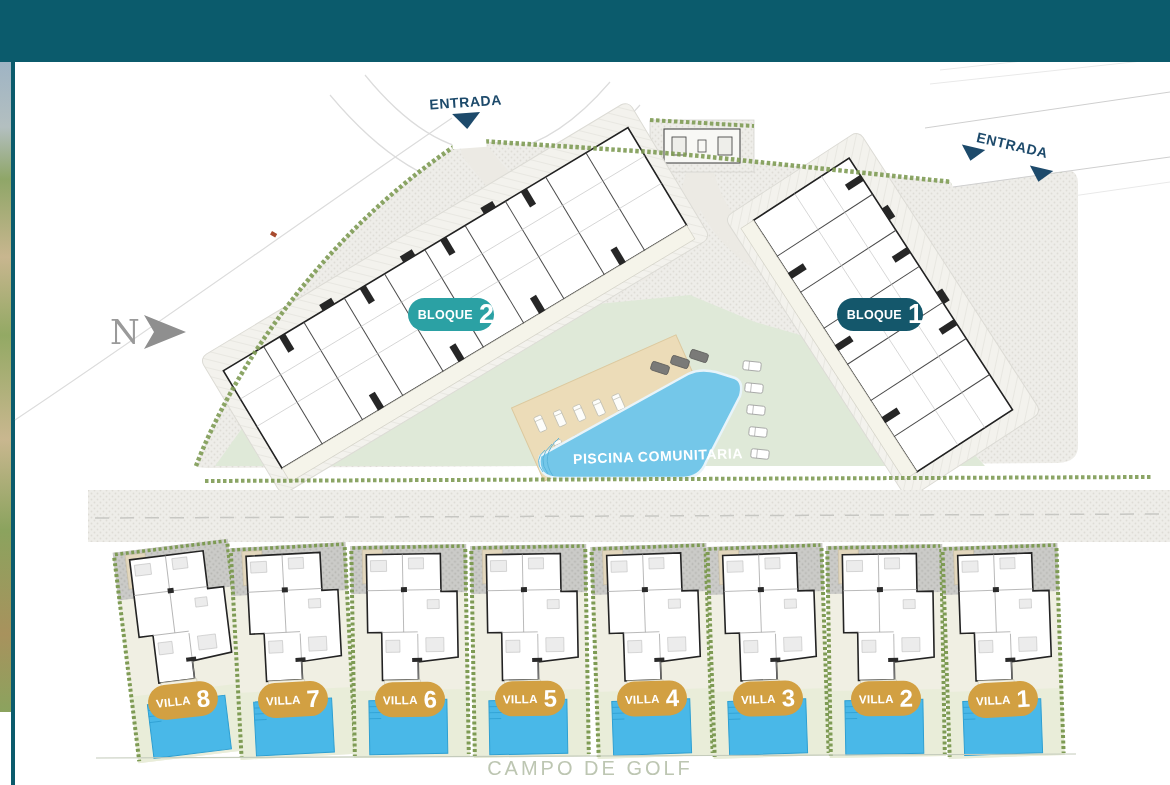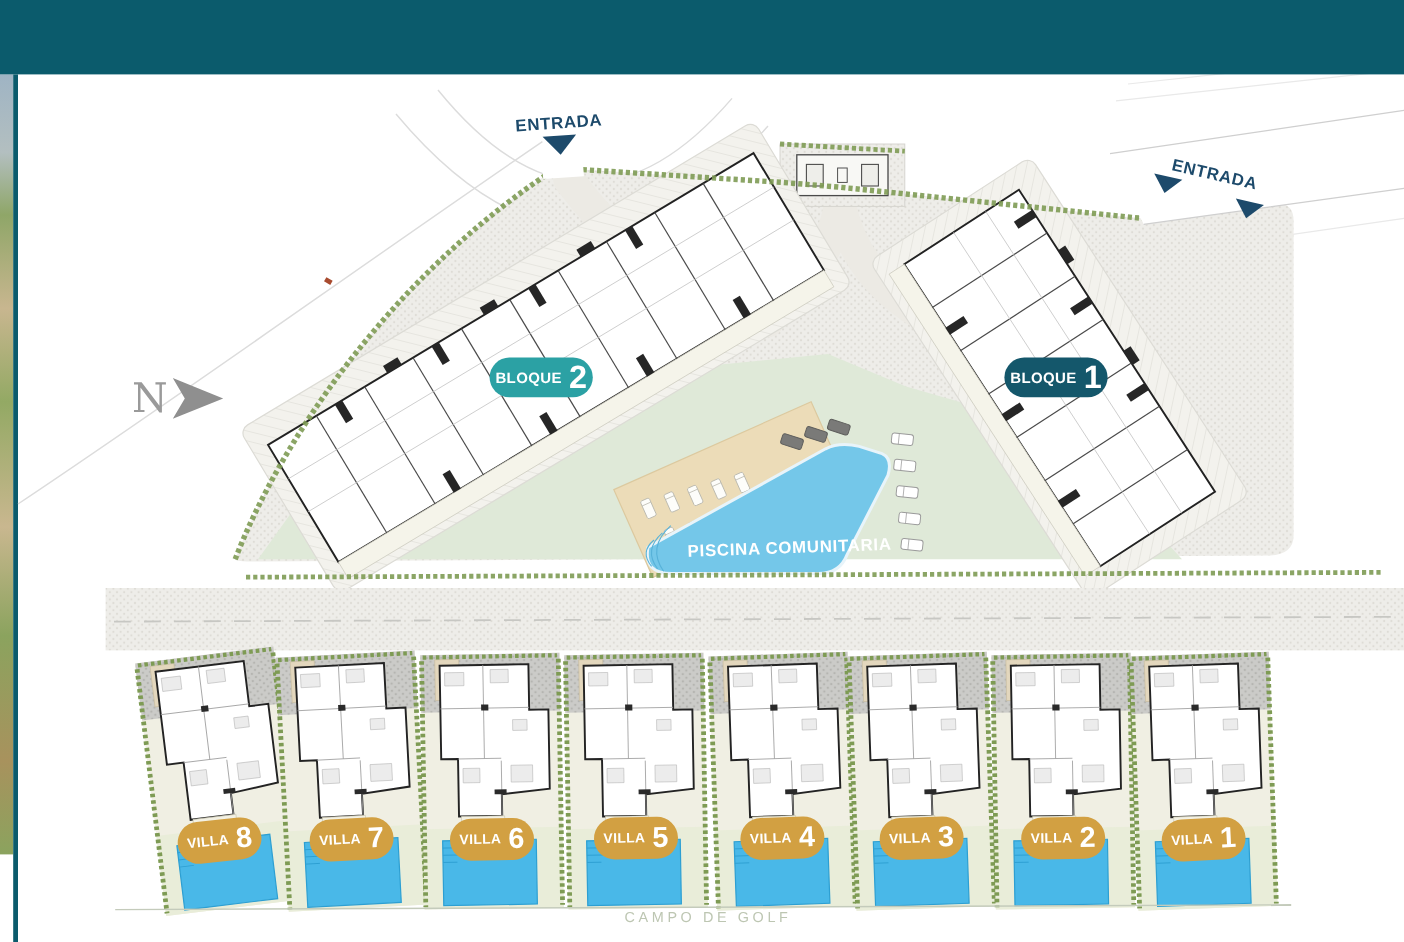--- a/index.html
+++ b/index.html
@@ -28,37 +28,37 @@
 
   
   .north{position:absolute;left:110px;top:314px;display:flex;align-items:center;gap:2px;color:#9a9a9a;}
   .north .n{font-family:"DejaVu Serif",serif;font-size:34px;line-height:1;}
 
   
   .pill{
     position:absolute;display:flex;align-items:center;justify-content:center;
     gap:6px;color:#fff;box-sizing:border-box;
   }
-  .pill-bloque{width:86px;height:33px;border-radius:17px;}
+  .pill-bloque{width:86px;height:33px;border-radius:17px;justify-content:flex-end;}
   .pill-b2{background:#2ba1a4;}
   .pill-b1{background:#14576b;}
   .pill-bloque .pill-label{font-size:12.5px;font-weight:bold;letter-spacing:.3px;}
   .pill-bloque .pill-num{font-size:27px;font-weight:bold;line-height:1;}
   .pill-villa{width:70px;height:35px;border-radius:18px;background:#d2a042;}
   .pill-villa .pill-label{font-size:11.5px;font-weight:bold;letter-spacing:.3px;}
   .pill-villa .pill-num{font-size:24px;font-weight:bold;line-height:1;}
 
   .piscina-label{
     position:absolute;left:568px;top:448px;width:180px;text-align:center;
     color:#ffffff;font-weight:bold;font-size:14px;letter-spacing:.6px;
     transform:rotate(-2deg);
   }
   .golf-label{
     position:absolute;left:430px;top:757px;width:320px;text-align:center;
-    color:#bdc6b2;font-size:12px;letter-spacing:3px;
+    color:#bdc6b2;font-size:20px;letter-spacing:3px;
   }
 </style>
 </head>
 <body>
 
 <div class="stage">
 
   <svg class="plan" width="1170" height="785" viewBox="0 0 1170 785">
     <defs>
       <pattern id="street" width="6" height="6" patternUnits="userSpaceOnUse">

